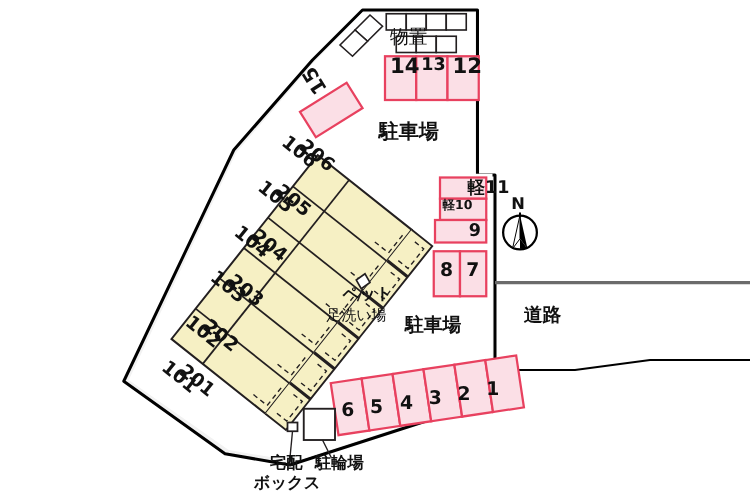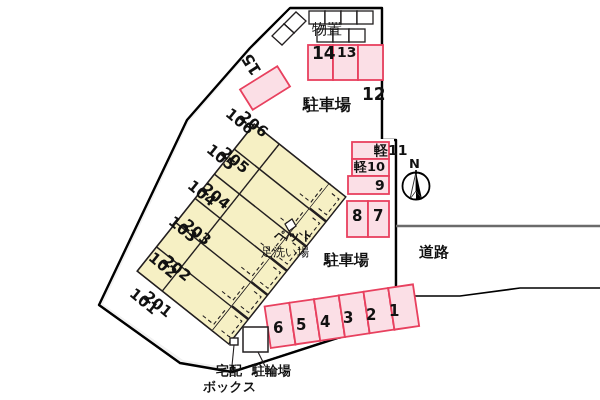--- a/index.html
+++ b/index.html
@@ -149,26 +149,26 @@
 <div class="lbl" style="left:274px;top:229px;font-size:13px;font-weight:700;">ペット</div>
 <div class="lbl" style="left:261px;top:246px;font-size:12px;font-weight:400;">足洗い場</div>
 
 <div class="lbl" style="left:252px;top:364px;font-size:13px;font-weight:700;">駐輪場</div>
 
 <div class="lbl" style="left:216px;top:364px;font-size:13px;font-weight:700;">宅配</div>
 <div class="lbl" style="left:203px;top:380px;font-size:13px;font-weight:700;">ボックス</div>
 
 <div class="lbl" style="left:312px;top:45px;font-size:17px;font-weight:700;">14</div>
 <div class="lbl" style="left:337px;top:45px;font-size:14px;font-weight:700;">13</div>
-<div class="lbl" style="left:362px;top:45px;font-size:17px;font-weight:700;margin-top:41px;">12</div>
+<div class="lbl" style="left:362px;top:45px;font-size:17px;font-weight:700;">12</div>
 
 <div class="lbl" style="left:251px;top:78px;font-size:16px;font-weight:700;transform:rotate(-122deg);transform-origin:left top;">15</div>
 
 <div class="lbl" style="left:374px;top:143px;font-size:14px;font-weight:700;">軽11</div>
-<div class="lbl" style="left:354px;top:160px;font-size:13px;font-weight:700;">軽10</div>
+<div class="lbl" style="left:354px;top:160px;font-size:10px;font-weight:700;">軽10</div>
 <div class="lbl" style="left:375px;top:178px;font-size:14px;font-weight:700;">9</div>
 
 <div class="lbl" style="left:352px;top:209px;font-size:15px;font-weight:700;">8</div>
 <div class="lbl" style="left:373px;top:209px;font-size:15px;font-weight:700;">7</div>
 
 <div class="lbl" style="left:273px;top:321px;font-size:15px;font-weight:700;">6</div>
 <div class="lbl" style="left:296px;top:318px;font-size:15px;font-weight:700;">5</div>
 <div class="lbl" style="left:320px;top:315px;font-size:15px;font-weight:700;">4</div>
 <div class="lbl" style="left:343px;top:311px;font-size:15px;font-weight:700;">3</div>
 <div class="lbl" style="left:366px;top:308px;font-size:15px;font-weight:700;">2</div>

